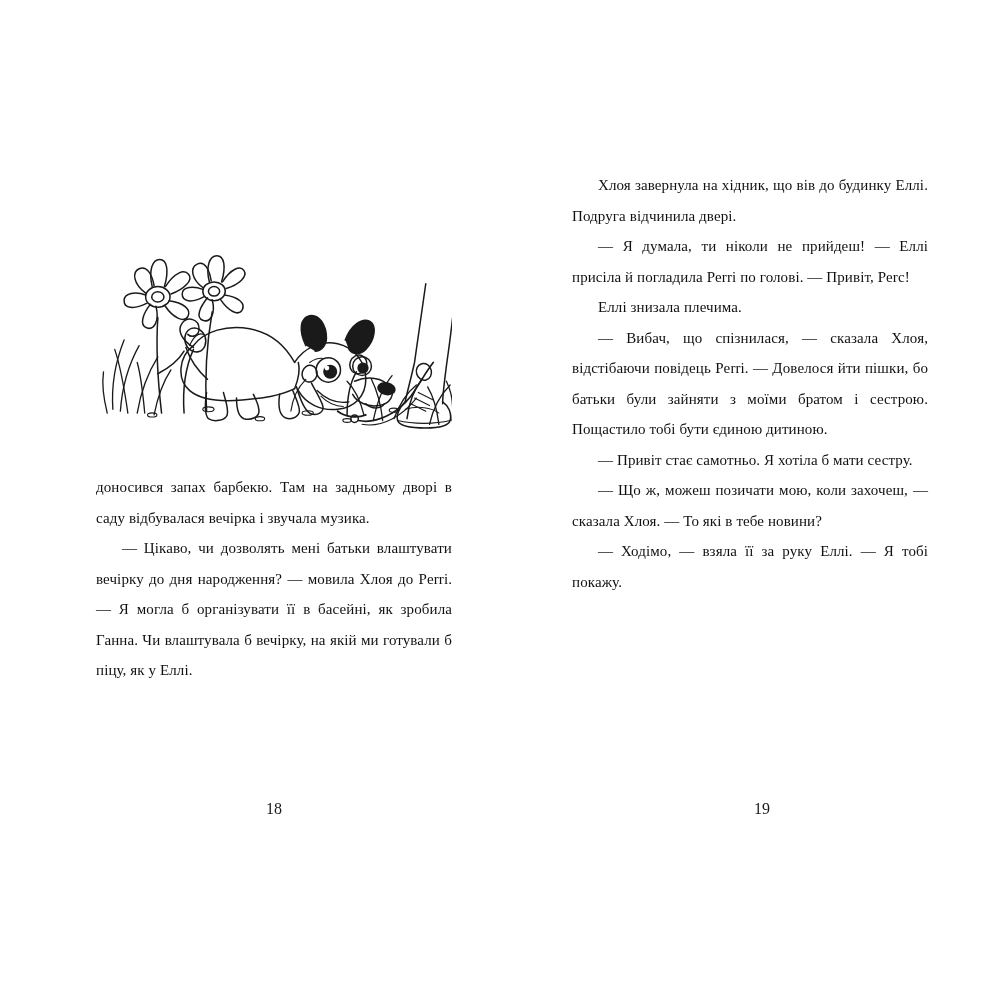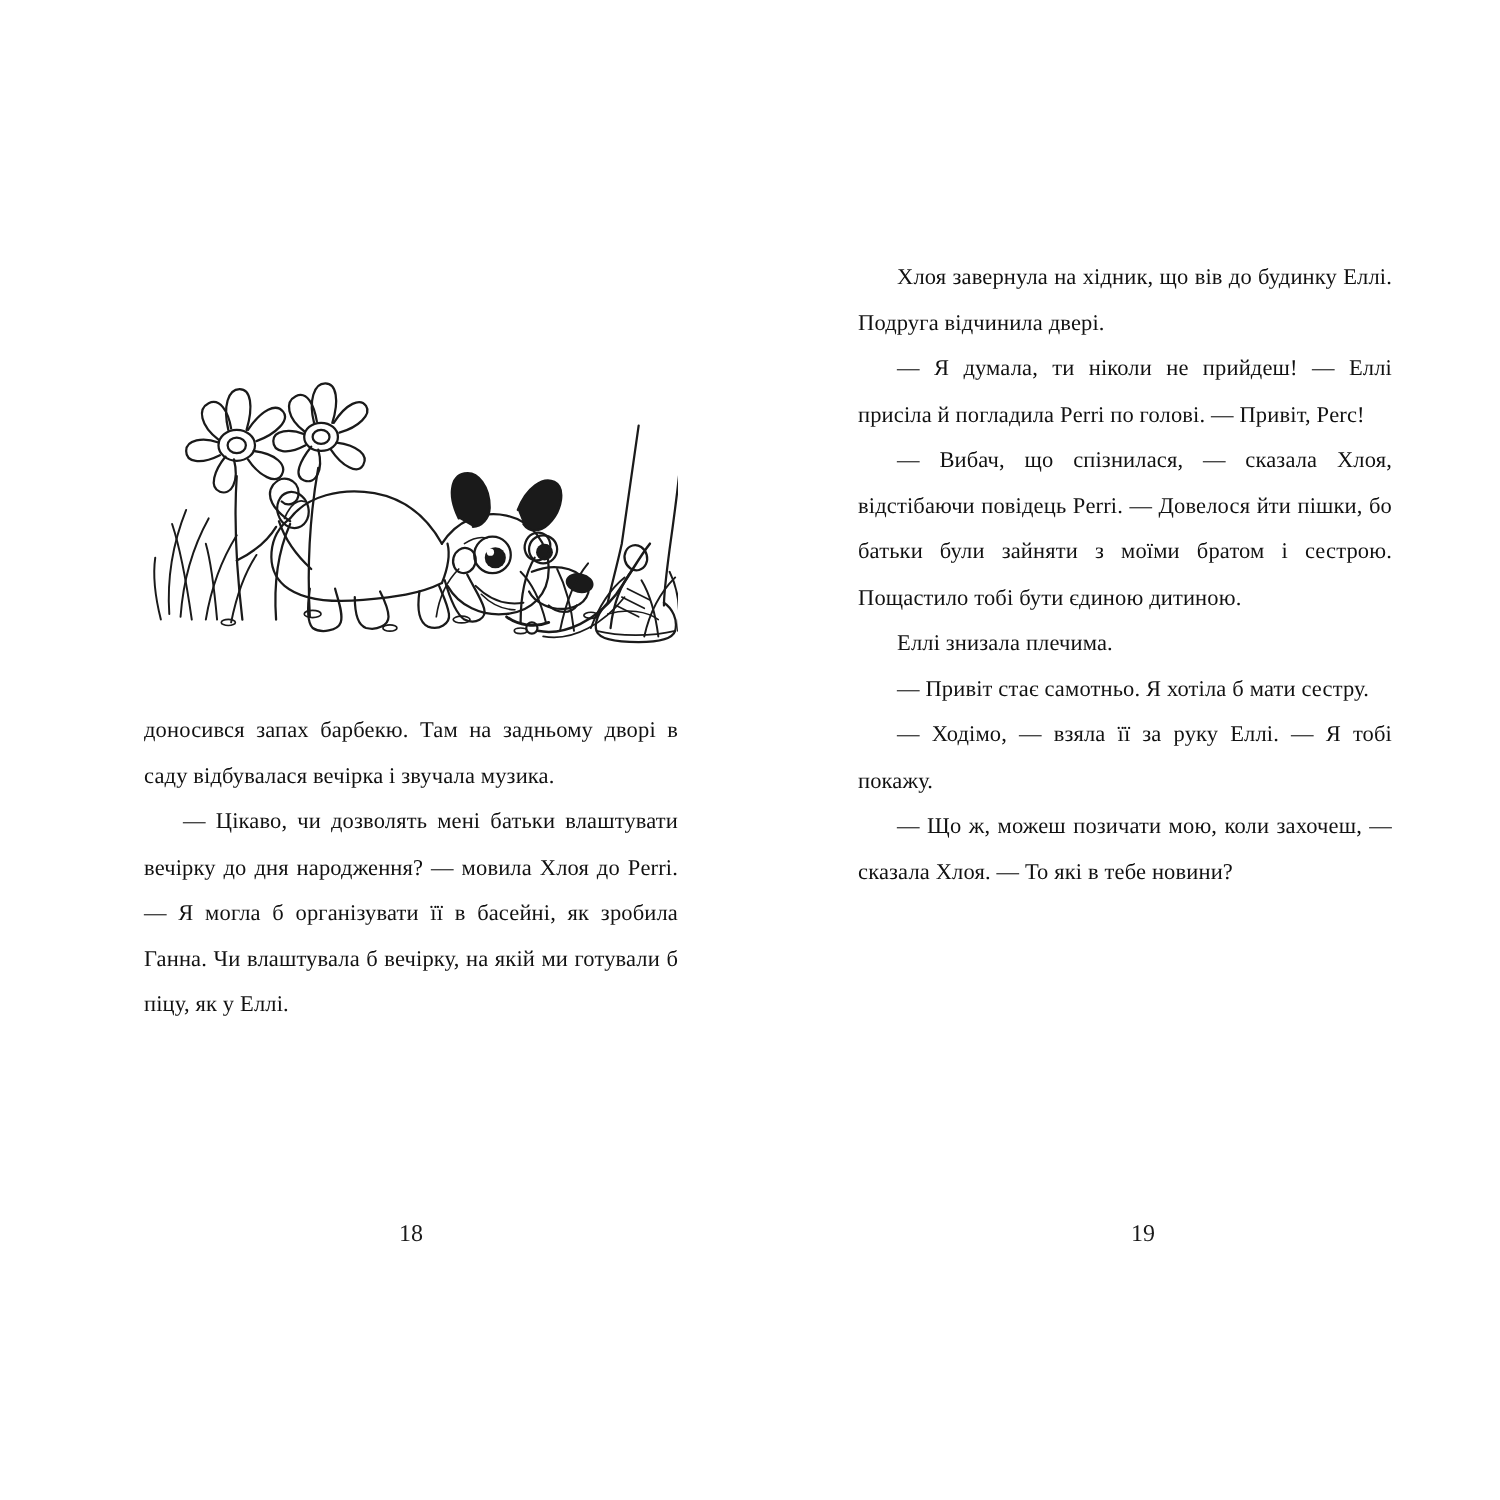--- a/index.html
+++ b/index.html
@@ -52,21 +52,21 @@
     line-height: 30.5px;
     text-align: justify;
     text-justify: inter-word;
     letter-spacing: 0.1px;
   }
   p.indent {
     text-indent: 26px;
   }
   .folio {
     position: absolute;
-    bottom: 168px;
+    bottom: 182px;
     width: 100%;
     left: 0;
     text-align: center;
     font-size: 16px;
     color: #1a1a1a;
   }
   .page-left .folio { padding-right: 12px; }
   .page-right .folio { padding-left: 12px; }
   .col-inner { position: relative; height: 100%; }
 </style>
@@ -218,23 +218,23 @@
       <p class="para indent">— Цікаво, чи дозволять мені батьки влаштувати вечірку до дня народження? — мовила Хлоя до Perri. — Я могла б організувати її в басейні, як зробила Ганна. Чи влаштувала б вечірку, на якій ми готували б піцу, як у Еллі.</p>
 
       <div class="folio">18</div>
     </div>
   </div>
 
   <div class="page page-right">
     <div class="col-inner">
       <p class="para indent">Хлоя завернула на хідник, що вів до будинку Еллі. Подруга відчинила двері.</p>
       <p class="para indent">— Я думала, ти ніколи не прийдеш! — Еллі присіла й погладила Perri по голові. — Привіт, Perc!</p>
+      <p class="para indent">Еллі знизала плечима.</p>
       <p class="para indent">— Вибач, що спізнилася, — сказала Хлоя, відстібаючи повідець Perri. — Довелося йти пішки, бо батьки були зайняти з моїми братом і сестрою. Пощастило тобі бути єдиною дитиною.</p>
-      <p class="para indent">Еллі знизала плечима.</p>
       <p class="para indent">— Привіт стає самотньо. Я хотіла б мати сестру.</p>
+      <p class="para indent">— Що ж, можеш позичати мою, коли захочеш, — сказала Хлоя. — То які в тебе новини?</p>
       <p class="para indent">— Ходімо, — взяла її за руку Еллі. — Я тобі покажу.</p>
-      <p class="para indent">— Що ж, можеш позичати мою, коли захочеш, — сказала Хлоя. — То які в тебе новини?</p>
 
       <div class="folio">19</div>
     </div>
   </div>
 
 </div>
 
 </body></html>

